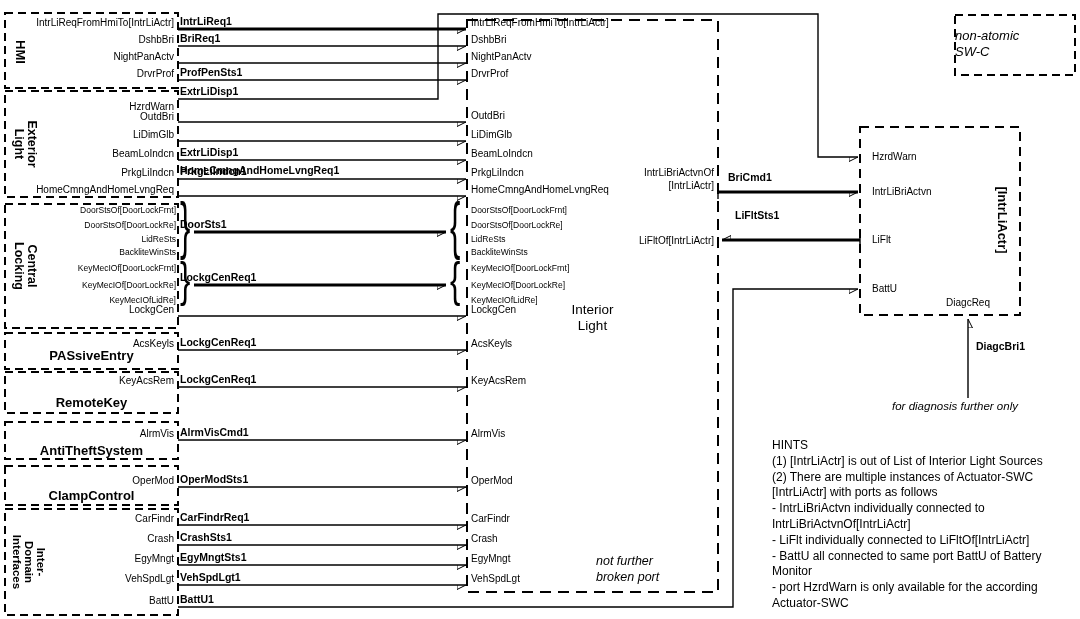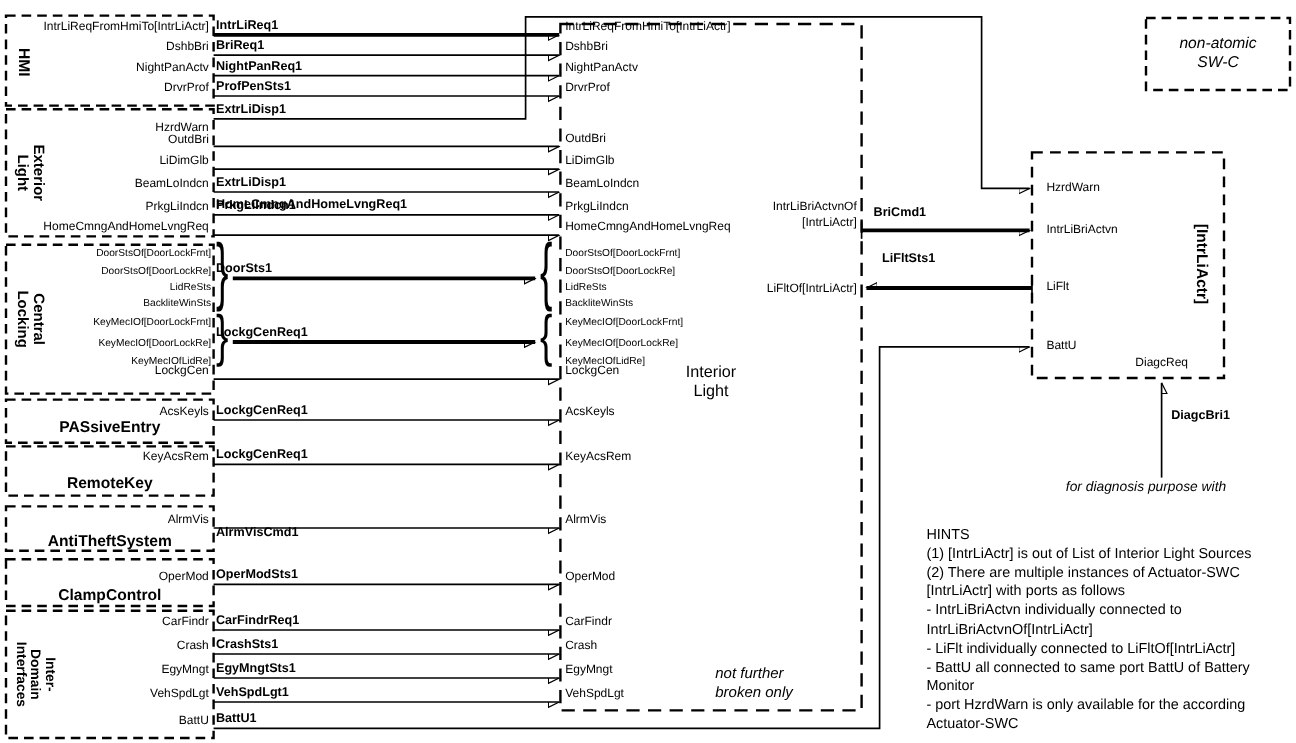--- a/index.html
+++ b/index.html
@@ -123,31 +123,30 @@
 <div class="abs port pr" style="left:4px;top:428px;width:170px">AlrmVis</div>
 <div class="abs port pr" style="left:4px;top:475px;width:170px">OperMod</div>
 <div class="abs port pr" style="left:4px;top:513px;width:170px">CarFindr</div>
 <div class="abs port pr" style="left:4px;top:533px;width:170px">Crash</div>
 <div class="abs port pr" style="left:4px;top:553px;width:170px">EgyMngt</div>
 <div class="abs port pr" style="left:4px;top:573px;width:170px">VehSpdLgt</div>
 <div class="abs port pr" style="left:4px;top:595px;width:170px">BattU</div>
 
 <div class="abs sig" style="left:180px;top:15px;width:250px">IntrLiReq1</div>
 <div class="abs sig" style="left:180px;top:32px;width:250px">BriReq1</div>
-<div class="abs sig" style="left:180px;top:49px;width:250px">NightPanReq1</div>
 <div class="abs sig" style="left:180px;top:66px;width:250px">ProfPenSts1</div>
 <div class="abs sig" style="left:180px;top:85px;width:250px">ExtrLiDisp1</div>
 <div class="abs sig" style="left:180px;top:146px;width:250px">ExtrLiDisp1</div>
 <div class="abs sig" style="left:180px;top:165px;width:250px">PrkgLiIndcn1</div>
 <div class="abs sig" style="left:180px;top:164px;width:250px">HomeCmngAndHomeLvngReq1</div>
 <div class="abs sig" style="left:180px;top:218px;width:130px">DoorSts1</div>
 <div class="abs sig" style="left:180px;top:271px;width:140px">LockgCenReq1</div>
 <div class="abs sig" style="left:180px;top:336px;width:170px">LockgCenReq1</div>
 <div class="abs sig" style="left:180px;top:373px;width:170px">LockgCenReq1</div>
-<div class="abs sig" style="left:180px;top:438px;width:170px">AlrmVisCmd1</div>
+<div class="abs sig" style="left:180px;top:426px;width:170px">AlrmVisCmd1</div>
 <div class="abs sig" style="left:180px;top:473px;width:170px">OperModSts1</div>
 <div class="abs sig" style="left:180px;top:511px;width:200px">CarFindrReq1</div>
 <div class="abs sig" style="left:180px;top:531px;width:200px">CrashSts1</div>
 <div class="abs sig" style="left:180px;top:551px;width:200px">EgyMngtSts1</div>
 <div class="abs sig" style="left:180px;top:571px;width:200px">VehSpdLgt1</div>
 <div class="abs sig" style="left:180px;top:593px;width:120px">BattU1</div>
 
 <div class="abs port" style="left:471px;top:17px">IntrLiReqFromHmiTo[IntrLiActr]</div>
 <div class="abs port" style="left:471px;top:34px">DshbBri</div>
 <div class="abs port" style="left:471px;top:51px">NightPanActv</div>
@@ -173,39 +172,39 @@
 <div class="abs port" style="left:471px;top:533px">Crash</div>
 <div class="abs port" style="left:471px;top:553px">EgyMngt</div>
 <div class="abs port" style="left:471px;top:573px">VehSpdLgt</div>
 
 <div class="abs" style="left:467px;top:302px;width:251px;text-align:center;font-size:13.5px;line-height:16px;font-weight:normal">
   <div>Interior</div>
   <div>Light</div>
 </div>
 <div class="abs it" style="left:596px;top:553px;width:122px;text-align:left;font-size:12.5px;line-height:16px">
   <div>not further</div>
-  <div>broken only</div>
+  <div>broken port</div>
 </div>
 
 <div class="abs port pr" style="left:540px;top:167px;width:174px">IntrLiBriActvnOf</div>
 <div class="abs port pr" style="left:540px;top:180px;width:174px">[IntrLiActr]</div>
 <div class="abs port pr" style="left:540px;top:235px;width:174px">LiFltOf[IntrLiActr]</div>
 <div class="abs sig" style="left:728px;top:171px;width:64px">BriCmd1</div>
 <div class="abs sig" style="left:735px;top:209px;width:64px">LiFltSts1</div>
 
 <div class="abs port" style="left:872px;top:151px">HzrdWarn</div>
 <div class="abs port" style="left:872px;top:186px">IntrLiBriActvn</div>
 <div class="abs port" style="left:872px;top:234px">LiFlt</div>
 <div class="abs port" style="left:872px;top:283px">BattU</div>
 <div class="abs port pr" style="left:872px;top:297px;width:118px">DiagcReq</div>
 <div class="abs rot" style="left:1002px;top:220px;font-size:13px">[IntrLiActr]</div>
 <div class="abs sig" style="left:976px;top:340px;width:70px;text-align:left">DiagcBri1</div>
-<div class="abs it" style="left:860px;top:400px;width:190px;text-align:center;font-size:11.5px">for diagnosis purpose with</div>
-
-<div class="abs it" style="left:955px;top:28px;width:120px;text-align:center;font-size:13px;line-height:16px">
+<div class="abs it" style="left:860px;top:400px;width:190px;text-align:center;font-size:11.5px">for diagnosis further only</div>
+
+<div class="abs it" style="left:955px;top:28px;width:120px;text-align:left;font-size:13px;line-height:16px">
   <div>non-atomic</div>
   <div>SW-C</div>
 </div>
 
 <div class="abs hints" style="left:772px;top:438px;width:310px">
   <div>HINTS</div>
   <div>(1) [IntrLiActr] is out of List of Interior Light Sources</div>
   <div>(2) There are multiple instances of Actuator-SWC</div>
   <div>[IntrLiActr] with ports as follows</div>
   <div>- IntrLiBriActvn individually connected to</div>

